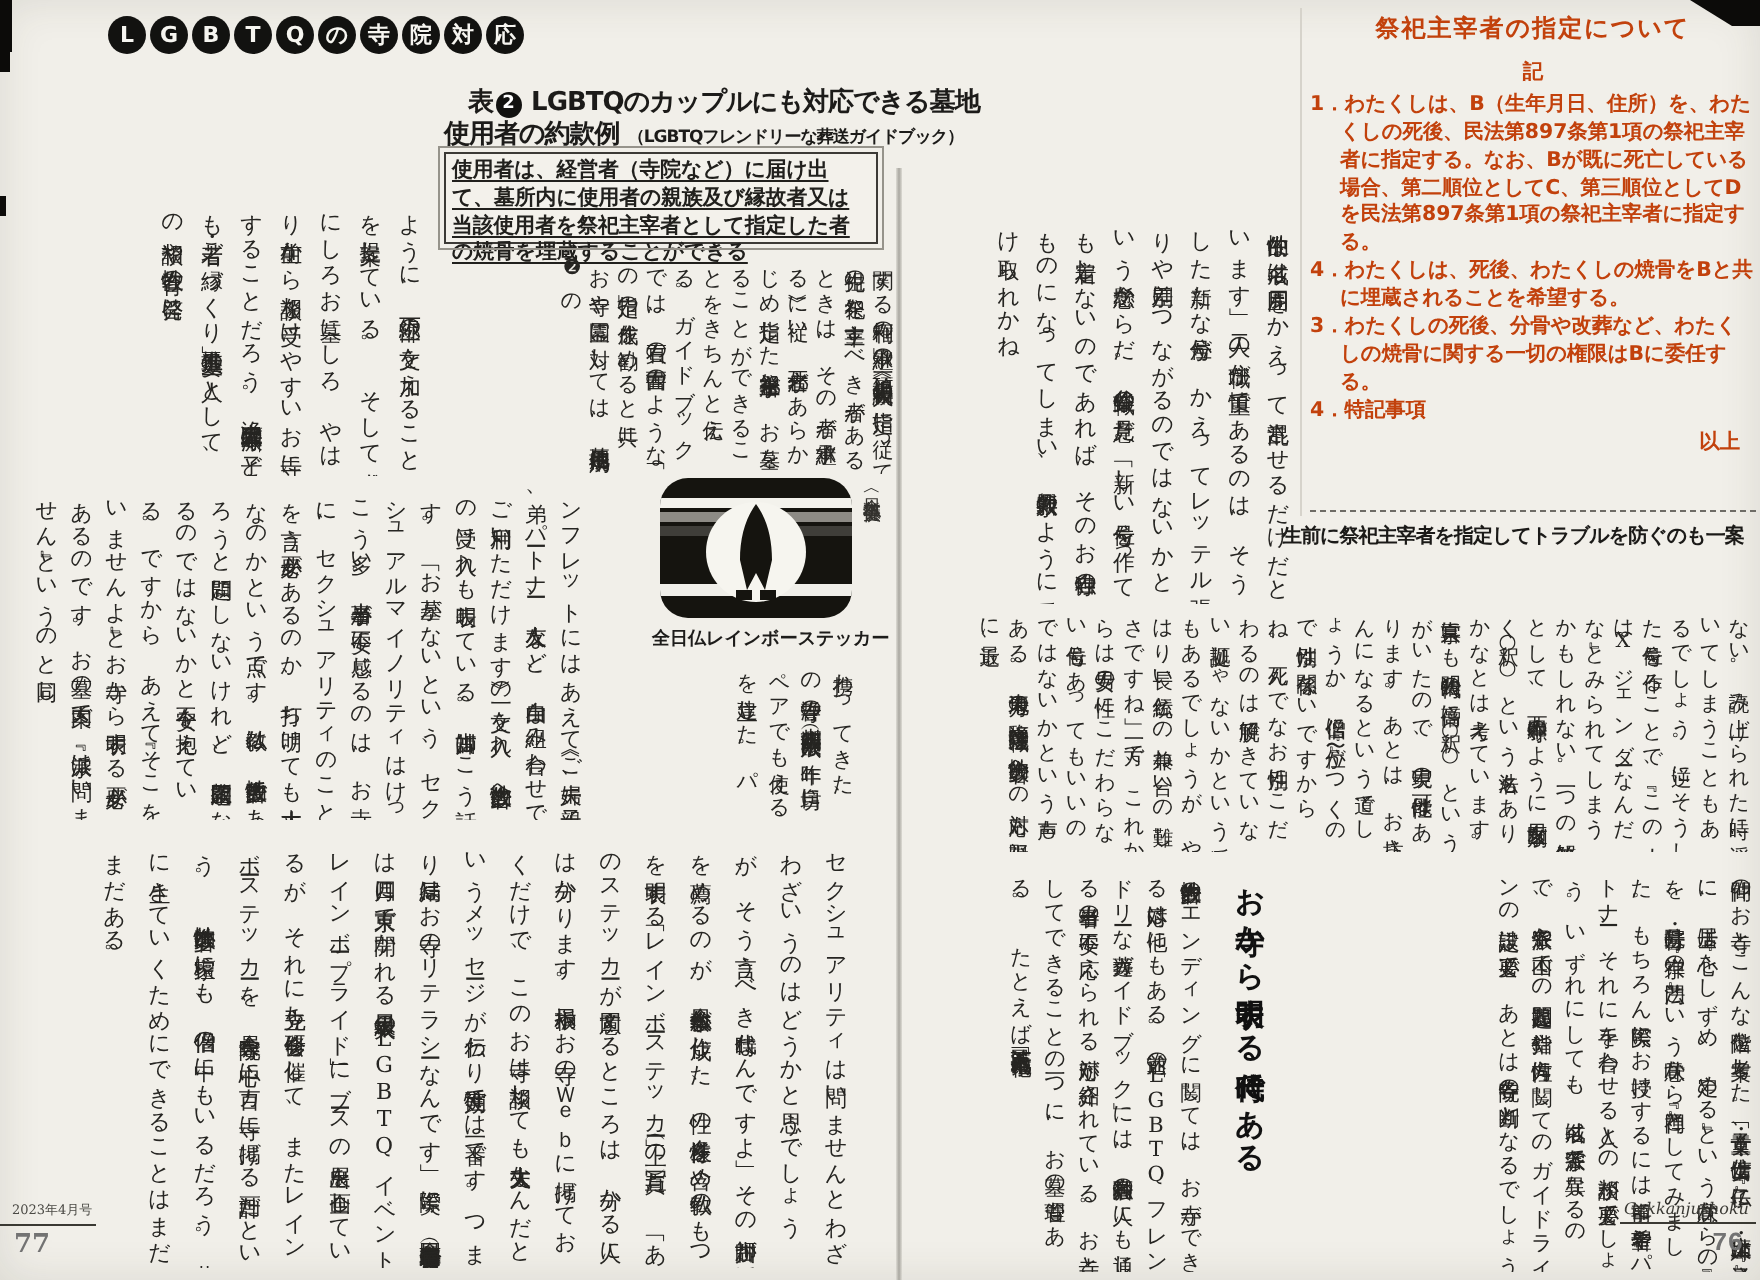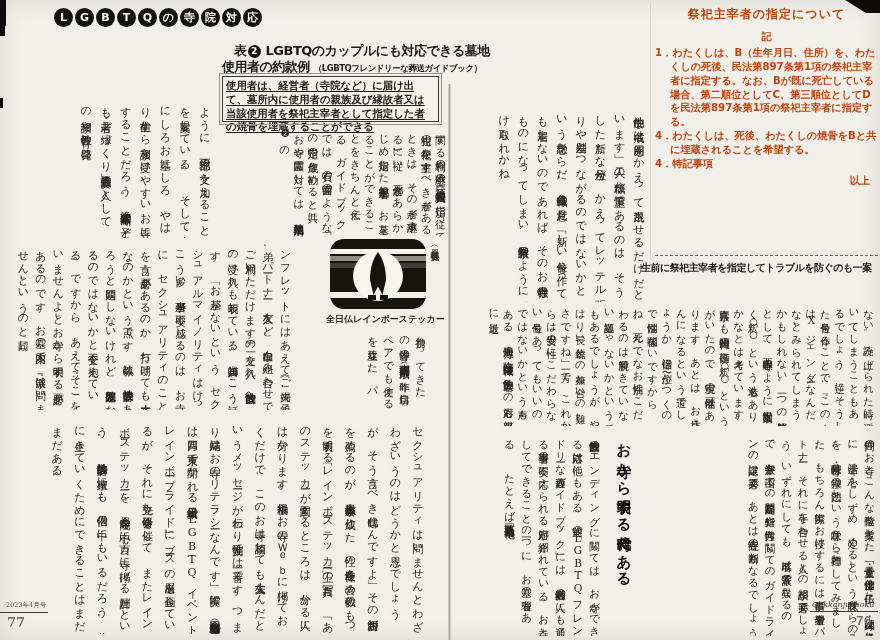--- a/index.html
+++ b/index.html
@@ -115,20 +115,21 @@
 
   <div class="abs small-issue" style="left:6px;top:601px;">2023年4月号</div>
   <div class="abs rule" style="left:0;top:612px;width:48px;"></div>
   <div class="abs pgnum" style="left:7px;top:615px;">77</div>
 
   <div id="doc" class="abs" style="left:655px;top:6px;width:223px;height:248px;">
     <div class="t">祭祀主宰者の指定について</div>
     <p class="ki">記</p>
     <p class="item">1．わたくしは、B（生年月日、住所）を、わたくしの死後、民法第897条第1項の祭祀主宰者に指定する。なお、Bが既に死亡している場合、第二順位としてC、第三順位としてDを民法第897条第1項の祭祀主宰者に指定する。</p>
     <p class="item">4．わたくしは、死後、わたくしの焼骨をBと共に埋蔵されることを希望する。</p>
+    <p class="item">3．わたくしの死後、分骨や改葬など、わたくしの焼骨に関する一切の権限はBに委任する。</p>
     <p class="item">4．特記事項</p>
     <p class="ijou">以上</p>
 
   </div>
   <div class="abs" style="left:655px;top:255px;width:223px;border-top:1px dashed #6e6c66;"></div>
   <div id="doc-caption" class="abs" style="left:641px;top:261px;">生前に祭祀主宰者を指定してトラブルを防ぐのも一案</div>
 
   <div class="vtext" style="left:456px;top:108px;width:192px;height:194px;font-size:11px;line-height:1.75;letter-spacing:0.5px;">中性的な戒名は周囲をかえって混乱させるだけだと思います」　二人の住職が慎重であるのは、そうした新たな位号が、かえってレッテル張りや差別につながるのではないかという懸念からだ。柴谷住職の意見だ。「新しい位号を作っても定着しないのであれば、そのお寺独自のものになってしまい、新興宗教のように受け取られかね</div>
 
   <div class="vtext" style="left:456px;top:302px;width:420px;height:124px;font-size:10.3px;line-height:1.4;letter-spacing:0.7px;">ない。読み上げられた時に浮いてしまうこともあるでしょう。逆にそうした位号を作ることで、『この人はXジェンダーなんだな』とみられてしまうかもしれない。一つの解決策として、西本願寺のように男女区別なく釈○○という法名もありかなとは考えています。真言宗にも明治時代の高僧に釈○○という方がいたので、実現の可能性はあります。あとは、お坊さんになるという道でしょうか。僧侶に『〜位』がつくので性別は関係ないですからね。死んでなお性別にこだわるのは解脱できていない証拠じゃないかという反論もあるでしょうが、やはり長い伝統との兼ね合いの難しさですね」　一方で、これからは男女の性にこだわらない位号もあってもいいのではないかという声もある。東海地方の臨済宗寺院住職は性的少数者への対応も視野に最近、</div>

